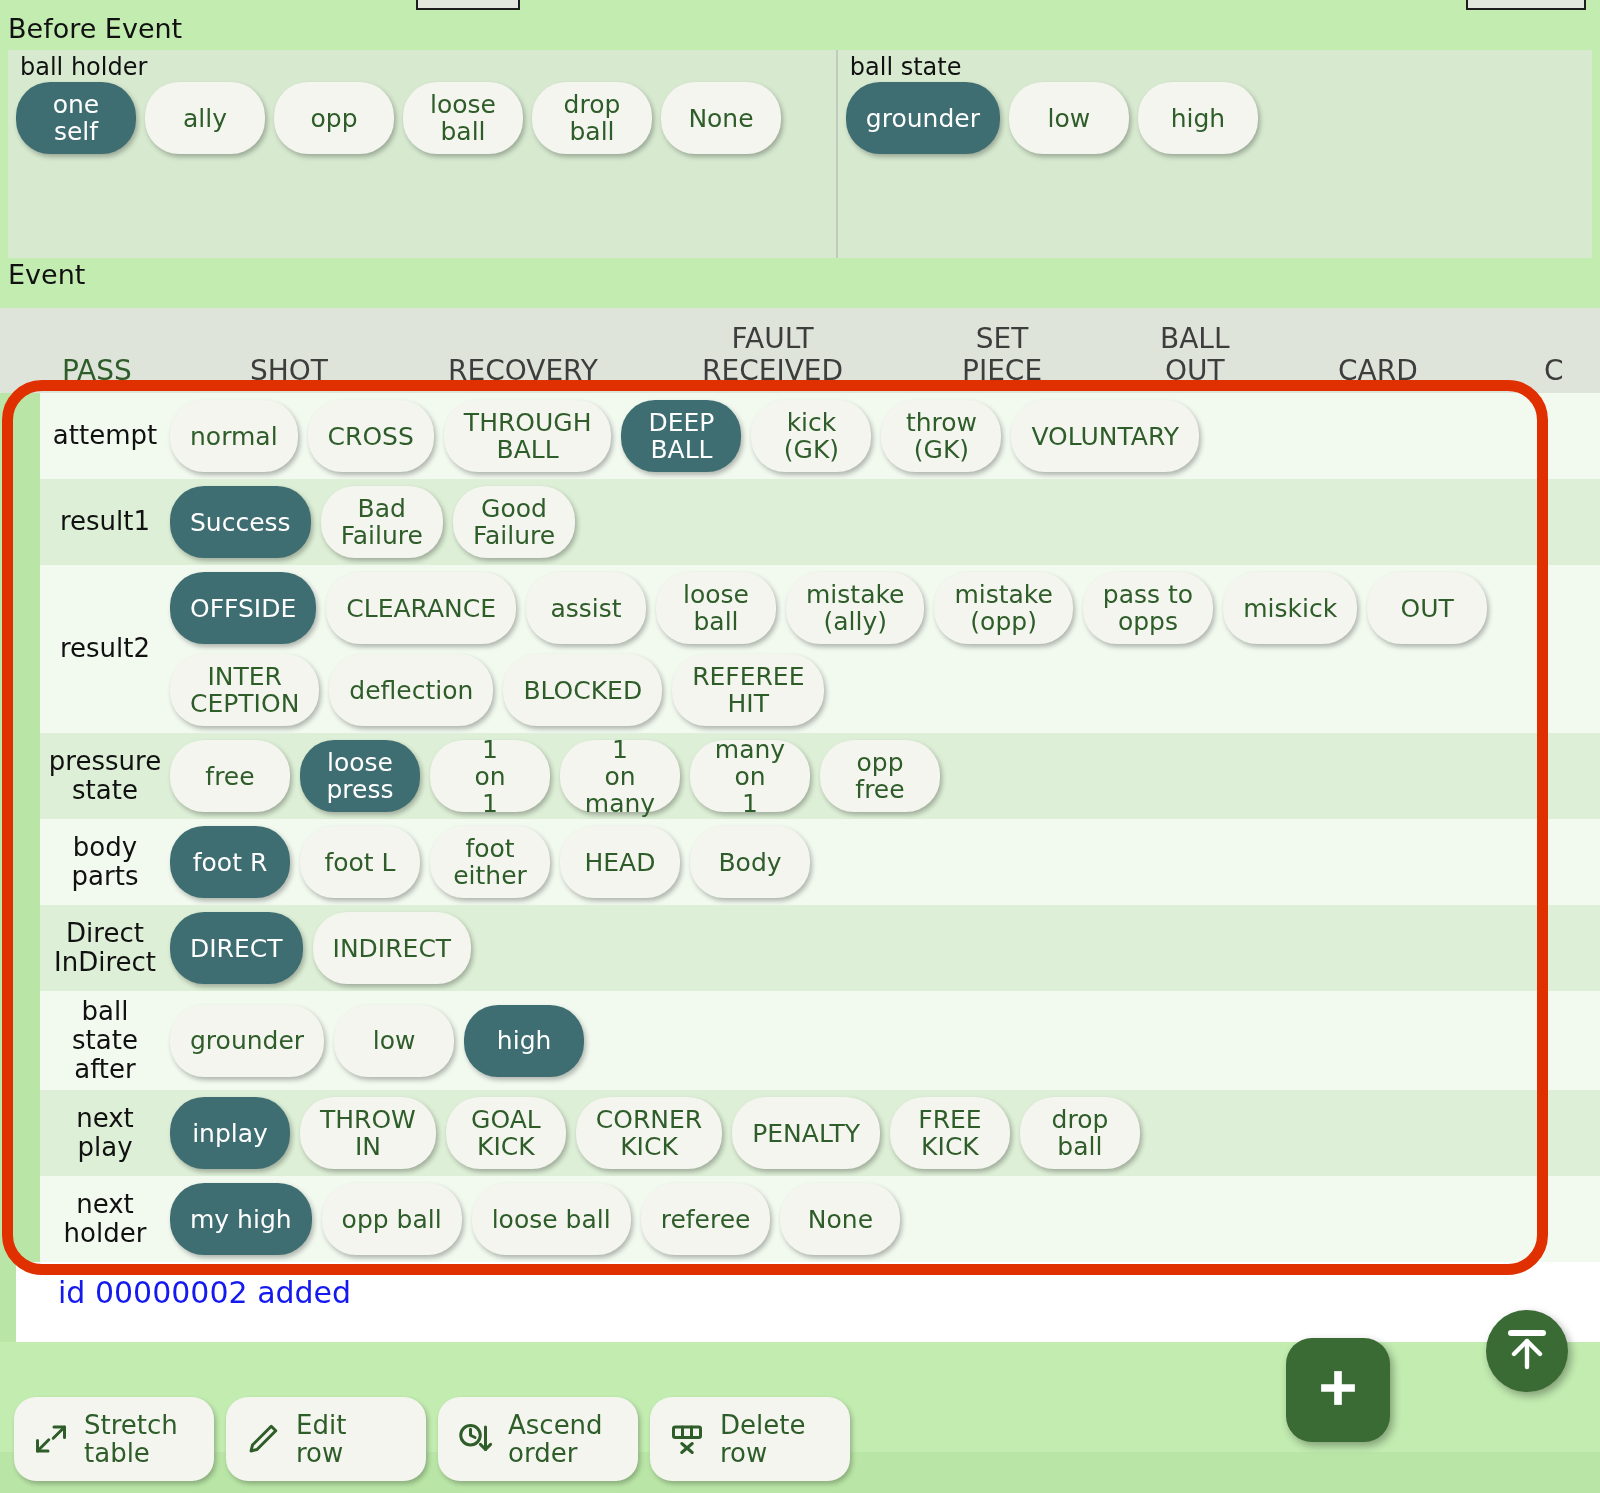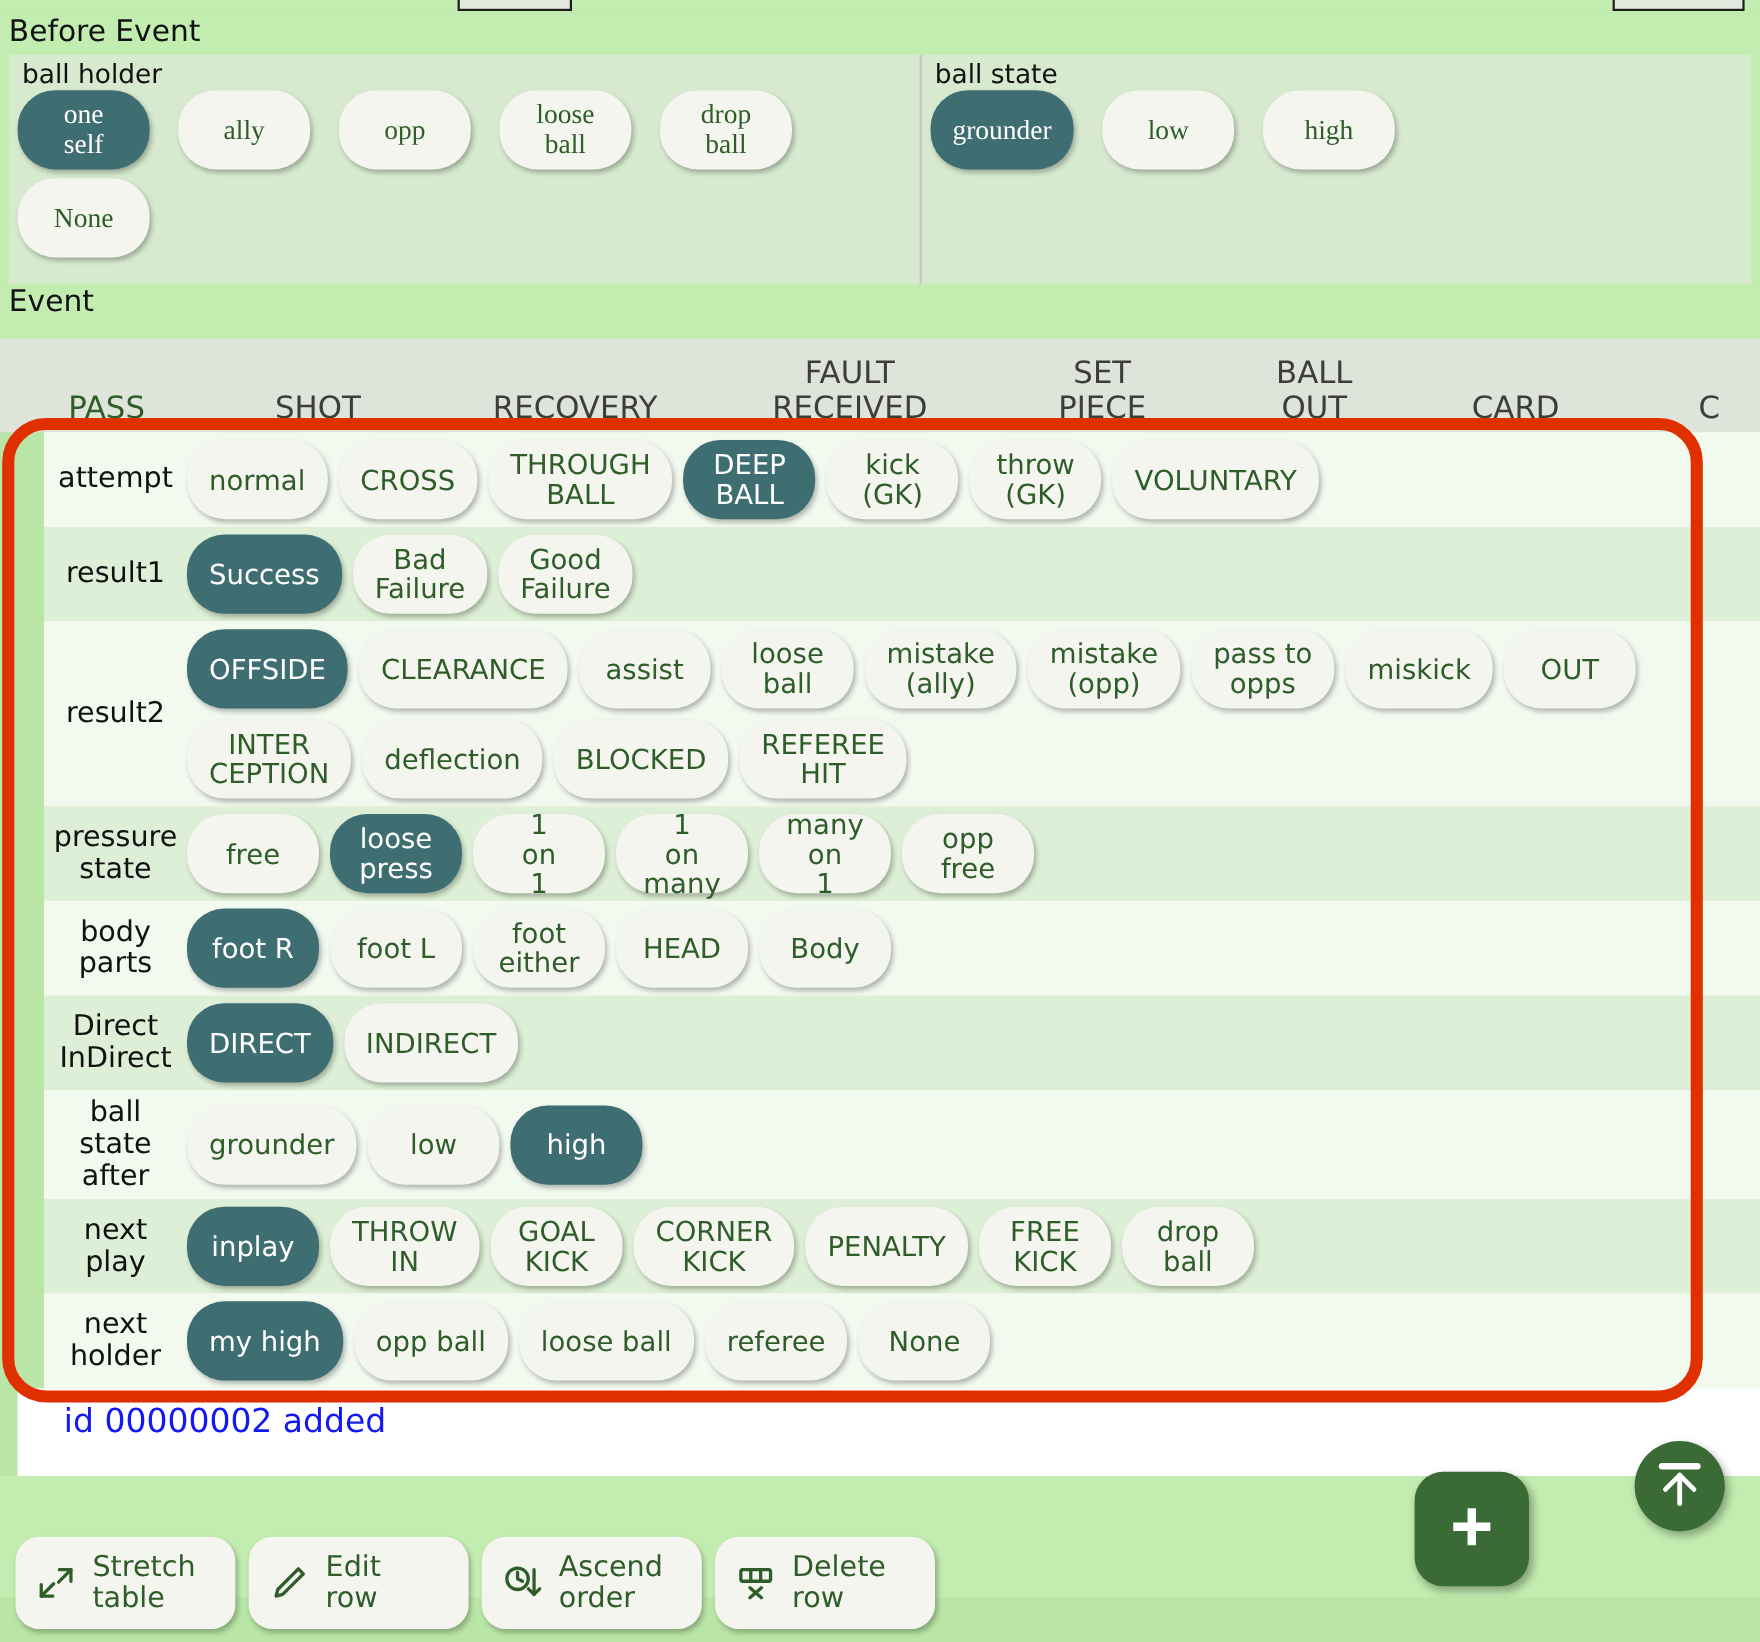--- a/index.html
+++ b/index.html
@@ -64,23 +64,22 @@
   .be-col.right { width: 809px; }
   .group-label {
     font-size: 24px;
     color: #111;
     line-height: 1.1;
     margin: 0 0 2px 4px;
   }
   .chip-wrap {
     display: flex;
     flex-wrap: wrap;
-    gap: 8px 26px;
+    gap: 8px 9px;
     align-content: flex-start;
-    font-family: Liberation Serif, serif;
   }
 
   
   .chip {
     min-width: 120px;
     height: 72px;
     border-radius: 34px;
     background: #f3f5ee;
     box-shadow: 2px 3px 5px rgba(0,0,0,0.28);
     display: flex;

